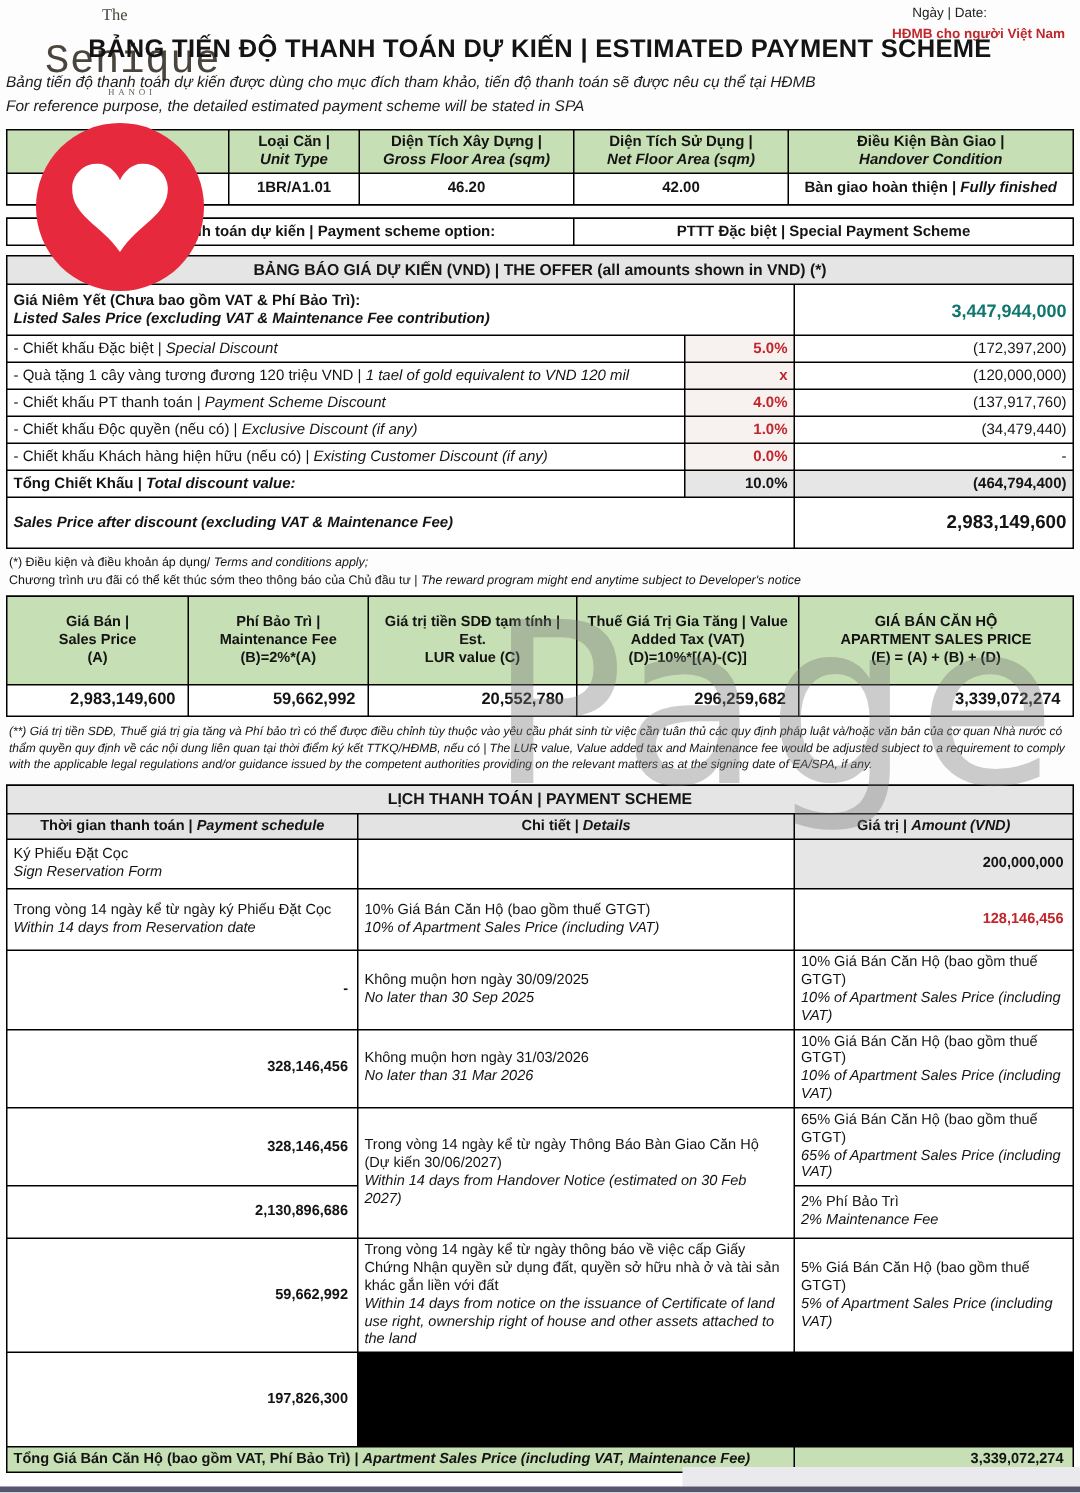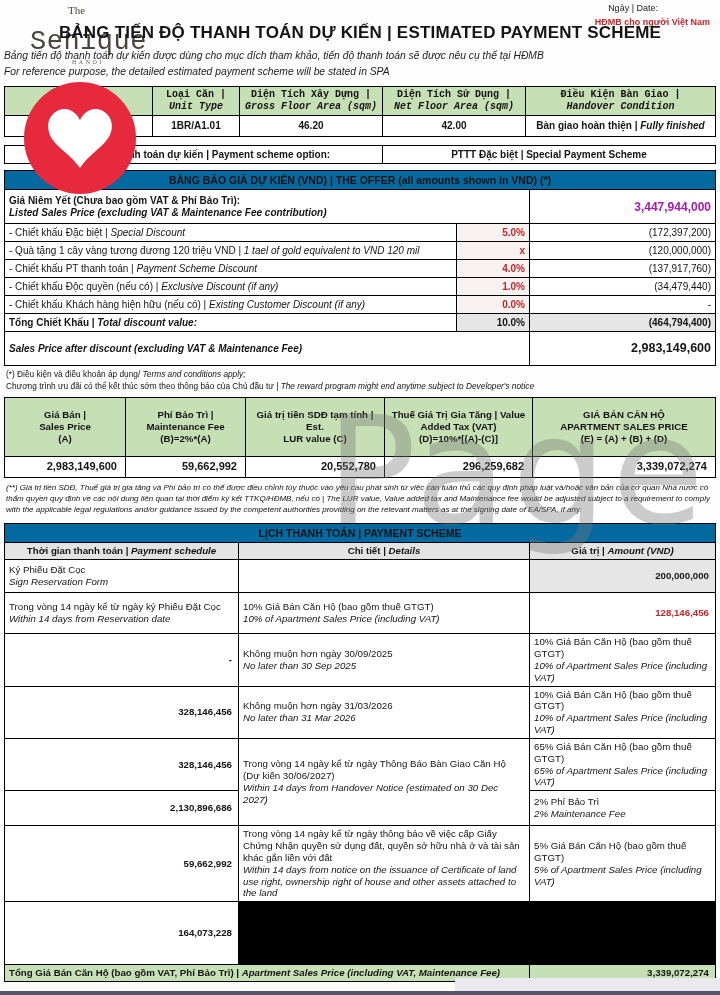--- a/index.html
+++ b/index.html
@@ -32,35 +32,35 @@
           display:flex; flex-direction:column; justify-content:center; }
   .hc  { align-items:center; text-align:center; }
   .rc  { align-items:flex-end; text-align:right; }
   .lc  { align-items:flex-start; text-align:left; }
   .green { background:#c6dfb4; }
   .gray  { background:#e6e6e6; }
   .pink  { background:#f7f1f0; }
   .b  { font-weight:bold; }
   .en { font-style:italic; }
   .red { color:#c0272d; }
-  .tbar { grid-column:1/-1; background:#0369a1; text-align:center; font-weight:bold;
+  .tbar { grid-column:1/-1; background:#e5e5e5; text-align:center; font-weight:bold;
           font-size:10.5px; padding:3px 2px; }
   .gap8 { height:8px; } .gap6 { height:6px; } .gap4 { height:4px; }
 
   .unit-t   { grid-template-columns:147px 86px 142px 142px 1fr; }
   .unit-t .cell { min-height:20px; }
-  .unit-t .h { min-height:24px;font-family:Liberation Mono, monospace; }
+  .unit-t .h { min-height:24px; }
   .opt-t    { grid-template-columns:377px 1fr; }
   .opt-t .cell { min-height:17px; }
 
   .offer-t  { grid-template-columns:451px 72px 1fr; }
   .offer-t .cell { min-height:17px; }
   .listed   { min-height:33px !important; }
   .after    { min-height:33px !important; }
-  .amt-big-red { font-size:12px; font-weight:bold; color:#a21caf; }
+  .amt-big-red { font-size:12px; font-weight:bold; color:#0f766e; }
   .amt-big     { font-size:12.5px; font-weight:bold; }
   .fnote { font-size:8.3px; line-height:1.35; padding:3px 2px 1px 2px; }
 
   .price-t  { grid-template-columns:120px 119px 138px 147px 1fr; }
   .price-t .h { min-height:58px; font-size:9.7px; }
   .price-t .v { min-height:20px; font-size:11px; font-weight:bold; padding-right:8px; }
   .fnote2 { font-size:8px; line-height:1.4; font-style:italic; padding:4px 2px; }
 
   .pay-t { grid-template-columns:233px 290px 1fr; }
   .pay-t .cell { font-size:9.7px; }
@@ -289,42 +289,42 @@
         <span class="en">No later than 31 Mar 2026</span>
     </div>
     <div class="cell lc mh40">
       <span>10% Giá Bán Căn Hộ (bao gồm thuế GTGT)</span>
         <span class="en">10% of Apartment Sales Price (including VAT)</span>
     </div>
     <div class="cell rc mh40 amt">328,146,456</div>
 
     <div class="cell lc rspan2">
       <span>Trong vòng 14 ngày kể từ ngày Thông Báo Bàn Giao Căn Hộ (Dự kiến 30/06/2027)</span>
-        <span class="en">Within 14 days from Handover Notice (estimated on 30 Dec 2027)</span>
+        <span class="en">Within 14 days from Handover Notice (estimated on 30 Feb 2027)</span>
     </div>
     <div class="cell lc mh34">
       <span>65% Giá Bán Căn Hộ (bao gồm thuế GTGT)</span>
         <span class="en">65% of Apartment Sales Price (including VAT)</span>
     </div>
     <div class="cell rc mh34 amt">2,130,896,686</div>
     <div class="cell lc mh30">
       <span>2% Phí Bảo Trì</span>
         <span class="en">2% Maintenance Fee</span>
     </div>
     <div class="cell rc mh30 amt">59,662,992</div>
 
     <div class="cell lc mh62">
       <span>Trong vòng 14 ngày kể từ ngày thông báo về việc cấp Giấy Chứng Nhận quyền sử dụng đất, quyền sở hữu nhà ở và tài sản khác gắn liền với đất</span>
         <span class="en">Within 14 days from notice on the issuance of Certificate of land use right, ownership right of house and other assets attached to the land</span>
     </div>
     <div class="cell lc mh62">
       <span>5% Giá Bán Căn Hộ (bao gồm thuế GTGT)</span>
         <span class="en">5% of Apartment Sales Price (including VAT)</span>
     </div>
-    <div class="cell rc mh62 amt">164,073,228</div>
+    <div class="cell rc mh62 amt">197,826,300</div>
 
     <div class="cell lc green span2">
       <div><span class="b">Tổng Giá Bán Căn Hộ (bao gồm VAT, Phí Bảo Trì) | </span><span class="b en">Apartment Sales Price (including VAT, Maintenance Fee)</span></div>
     </div>
     <div class="cell rc green amt tot-amt">3,339,072,274</div>
   </div>
 
   <div class="confirm">
     <span>Xác nhận của Khách hàng | </span><span class="en">Customer's confirmation:</span>
   </div>

